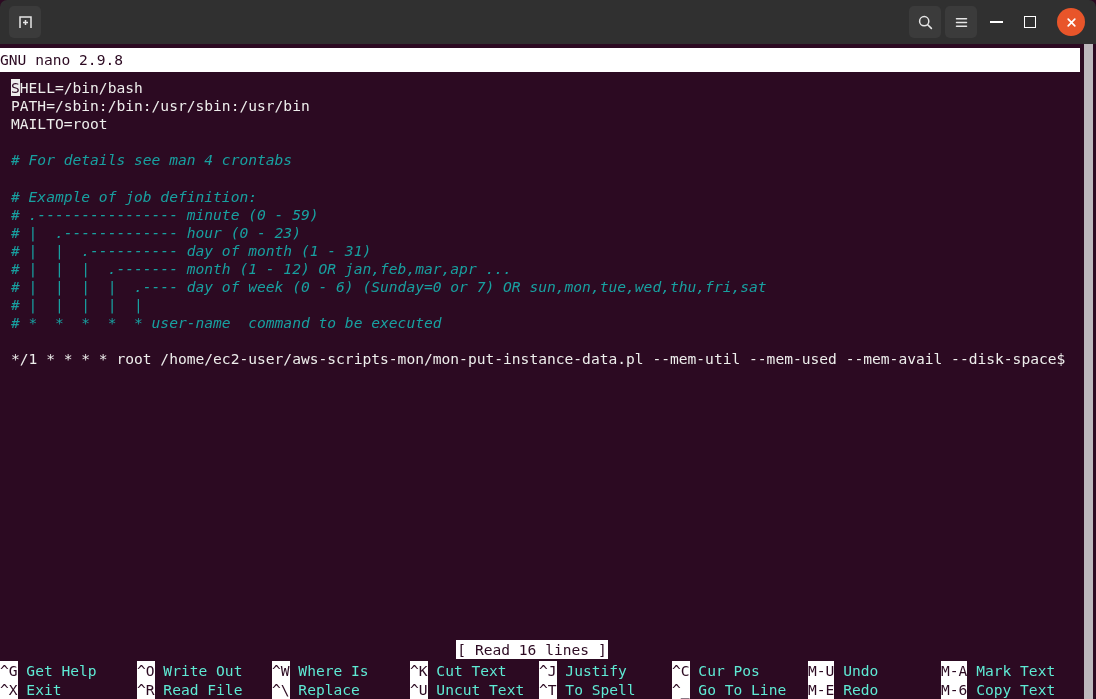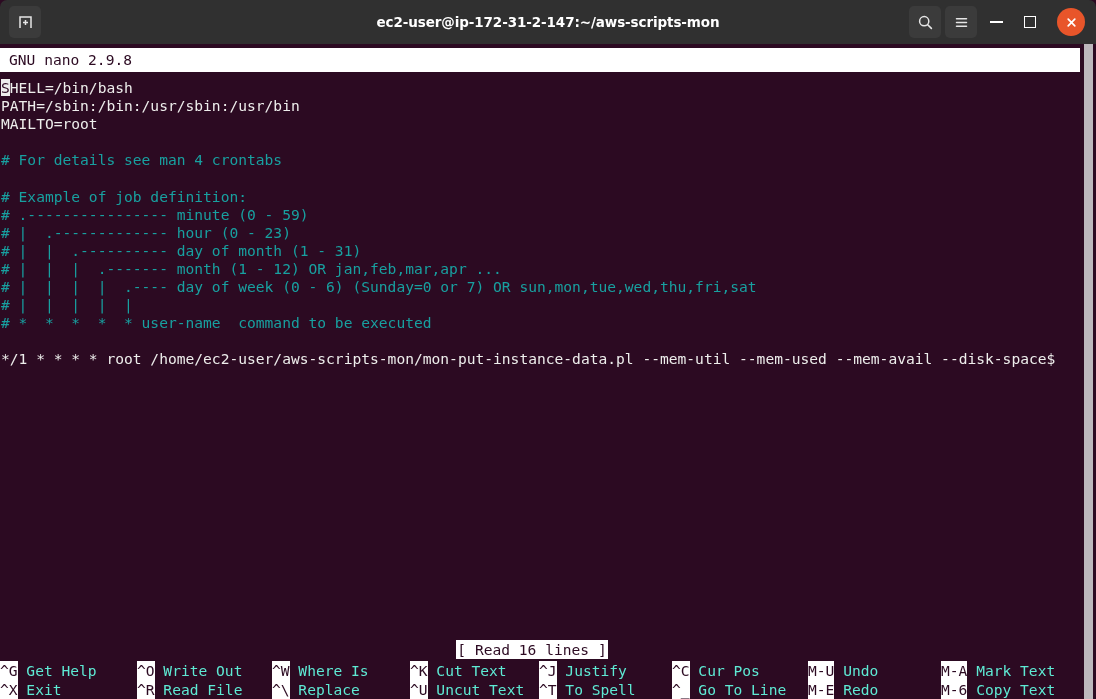--- a/index.html
+++ b/index.html
@@ -136,21 +136,21 @@
     height: 24px;
     flex: 0 0 24px;
     background: #ffffff;
     color: #2c0a22;
     display: flex;
     align-items: center;
     white-space: pre;
     margin-top: 2px;
     font-size: 14.6px;
   }
-  .nt-version { padding-left: 9px; }
+  .nt-version { }
   .nt-file {
     position: absolute;
     left: 0; right: 16px;
     text-align: center;
     pointer-events: none;
   }
   .nano-title-wrap {
     position: relative;
     height: 24px;
     flex: 0 0 24px;
@@ -158,28 +158,28 @@
   }
   .nano-title-wrap .nano-title {
     position: absolute;
     left: 0; right: 0; top: 0;
   }
 
   
   .editor {
     flex: 1 1 auto;
     padding-top: 9px;
-    padding-left: 1px;
+    padding-left: 11px;
     color: #eeeeec;
     white-space: pre;
     overflow: hidden;
   }
 
   .line { white-space: pre; height: 18.1px; }
-  .comment { color: #18a0a0; }
+  .comment { color: #18a0a0; font-style: italic; }
   .plain { color: #eeeeec; }
 
   .cursor {
     background: #eeeeec;
     color: #2c0a22;
   }
 
   
   .status-row {
     flex: 0 0 20px;
@@ -263,21 +263,20 @@
   <div class="titlebar">
     <div class="tb-left">
       <div class="tb-btn">
         <svg width="17" height="17" viewBox="0 0 17 17" aria-hidden="true">
           <path d="M3 14 L3 3 L14 3 L14 14" fill="none" stroke="#e6e6e6" stroke-width="1.5"></path>
           <path d="M8.5 6 L8.5 11 M6 8.5 L11 8.5" stroke="#e6e6e6" stroke-width="1.5"></path>
         </svg>
       </div>
     </div>
 
-    <div class="tb-title">ec2-user@ip-172-31-2-147:~/aws-scripts-mon</div>
 
     <div class="tb-right">
       <div class="tb-btn">
         <svg width="17" height="17" viewBox="0 0 17 17" aria-hidden="true">
           <circle cx="7.2" cy="7.2" r="4.6" fill="none" stroke="#e6e6e6" stroke-width="1.5"></circle>
           <path d="M10.7 10.7 L14.4 14.4" stroke="#e6e6e6" stroke-width="1.6" stroke-linecap="round"></path>
         </svg>
       </div>
       <div class="tb-btn">
         <svg width="17" height="17" viewBox="0 0 17 17" aria-hidden="true">

